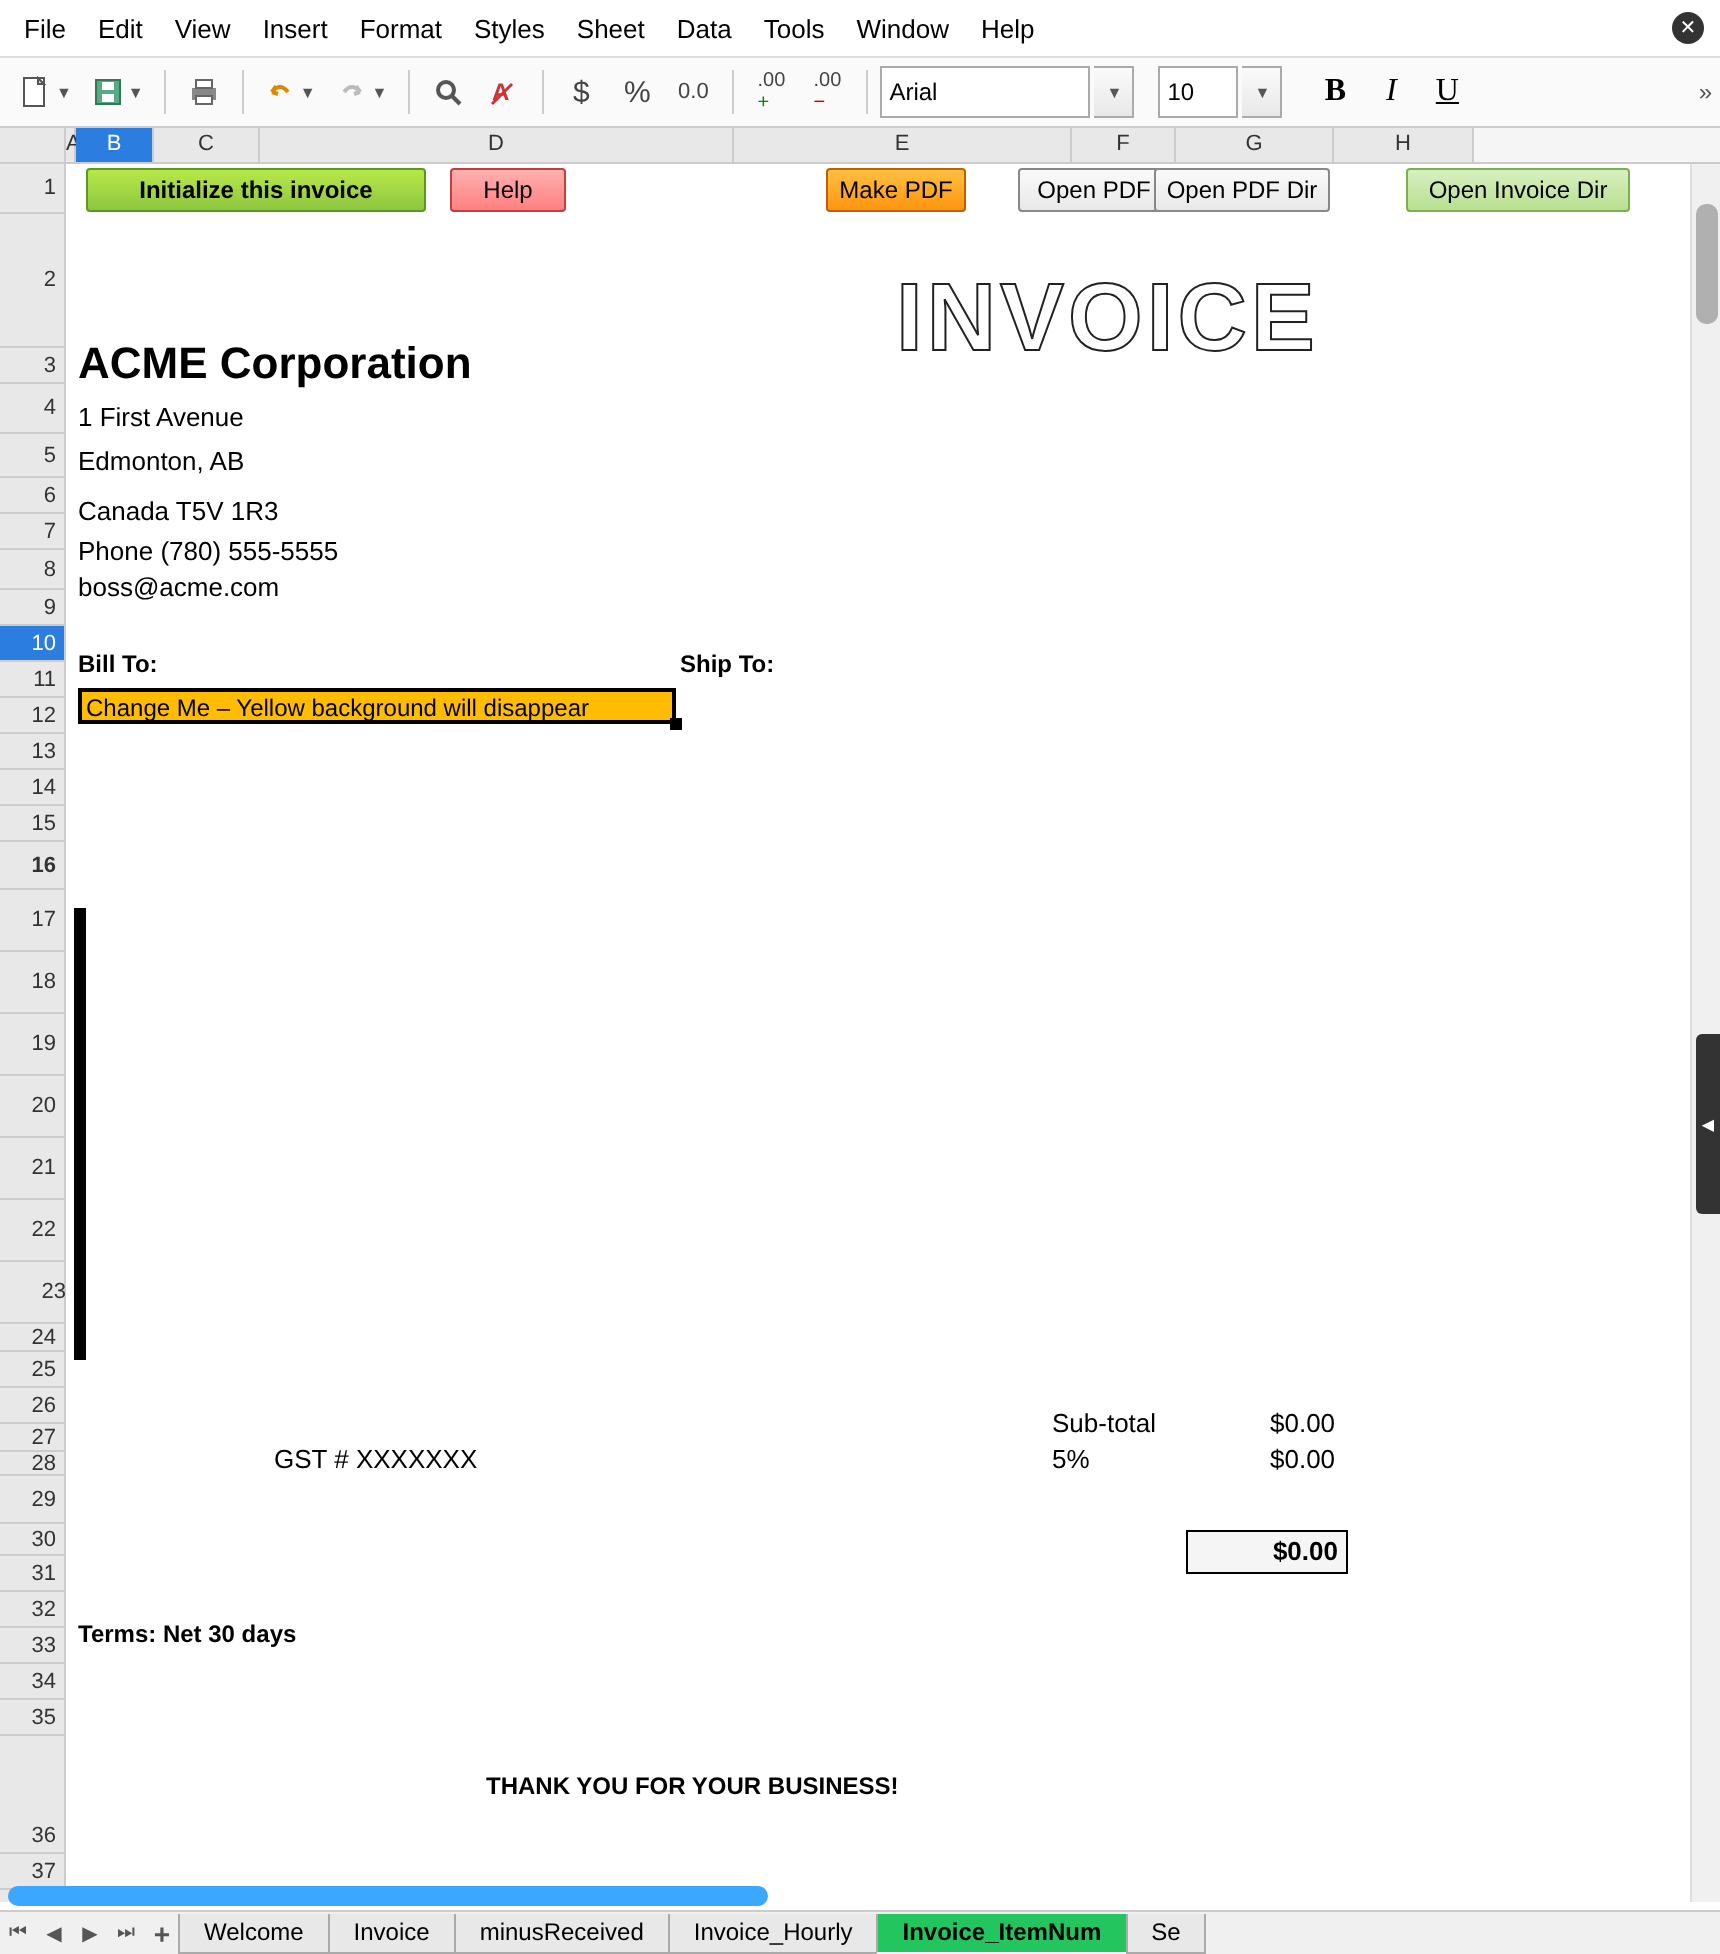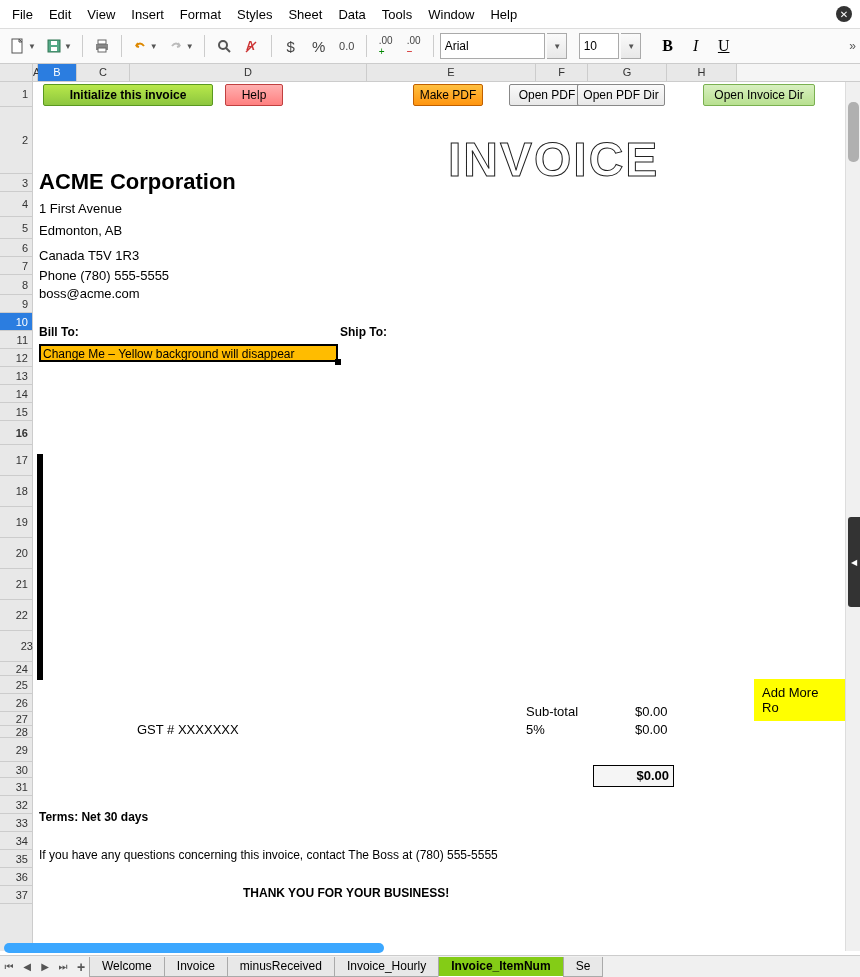--- a/index.html
+++ b/index.html
@@ -78,21 +78,21 @@
 .terms { position: absolute; left: 6px; }
 .thanks { position: absolute; left: 210px; font-weight: bold; }
 .add-more { position: absolute; left: 721px; top: 597px; background: #ffff00; padding: 6px 8px; font-size: 13px; }
 
 
 .hscroll { position: absolute; bottom: 22px; left: 4px; right: 12px; height: 12px; }
 .hscroll-thumb { position: absolute; left: 0; width: 380px; height: 10px; background: #3ba7ff; border-radius: 5px; }
 .tab-bar { position: absolute; bottom: 0; left: 0; right: 0; height: 22px; background: #f0f0f0; border-top: 1px solid #ccc; display: flex; align-items: center; }
 .tab-nav { width: 18px; height: 20px; display: flex; align-items: center; justify-content: center; font-size: 10px; color: #555; }
 .sheet-tab { height: 20px; padding: 0 12px; border: 1px solid #aaa; border-top: none; margin-left: -1px; font-size: 12px; display: flex; align-items: center; background: #e8e8e8; }
-.sheet-tab.active { background: #84cc16; font-weight: bold; border-bottom-color: #fff; }
+.sheet-tab.active { background: #22c55e; font-weight: bold; border-bottom-color: #fff; }
 
 
 svg { display: block; }
 </style>
 </head>
 <body>
 
 <div class="menubar">
   <span class="menu-item">File</span>
   <span class="menu-item">Edit</span>
@@ -236,21 +236,21 @@
       <div class="row-head" style="height: 18px;">26</div>
       <div class="row-head" style="height: 14px;">27</div>
       <div class="row-head" style="height: 12px;">28</div>
       <div class="row-head" style="height: 24px;">29</div>
       <div class="row-head" style="height: 16px;">30</div>
       <div class="row-head" style="height: 18px;">31</div>
       <div class="row-head" style="height: 18px;">32</div>
       <div class="row-head" style="height: 18px;">33</div>
       <div class="row-head" style="height: 18px;">34</div>
       <div class="row-head" style="height: 18px;">35</div>
-      <div class="row-head" style="height: 18px;">36</div>
+      <div class="row-head" style="height: 18px; margin-top: 41px;">36</div>
       <div class="row-head" style="height: 18px;">37</div>
     </div>
   <div class="grid">
 
     <div class="inv-btn btn-init">Initialize this invoice</div>
     <div class="inv-btn btn-help">Help</div>
     <div class="inv-btn btn-makepdf">Make PDF</div>
     <div class="inv-btn btn-openpdf">Open PDF</div>
     <div class="inv-btn btn-openpdfdir">Open PDF Dir</div>
     <div class="inv-btn btn-openinvdir">Open Invoice Dir</div>
@@ -329,24 +329,22 @@
       </table>
 
     <div class="sub-row" style="left:493px;top:622px">Sub-total</div>
     <div class="sub-row" style="left:602px;top:622px">$0.00</div>
     <div class="sub-row" style="left:104px;top:640px">GST # XXXXXXX</div>
     <div class="sub-row" style="left:493px;top:640px">5%</div>
     <div class="sub-row" style="left:602px;top:640px">$0.00</div>
     <div class="total-box">$0.00</div>
 
     <div class="terms" style="top:728px;font-weight:bold">Terms: Net 30 days</div>
-    <div class="terms" style="top:766px">If you have any questions concerning this invoice, contact The Boss at (780) 555-5555</div>
     <div class="thanks" style="top:804px">THANK YOU FOR YOUR BUSINESS!</div>
 
-    <div class="add-more">Add More Ro</div>
   </div>
   <div class="vscroll">
     <div class="vscroll-thumb"></div>
   </div>
   <div class="side-toggle">◀</div>
 </div>
 
 <div class="hscroll">
   <div class="hscroll-thumb"></div>
 </div>

